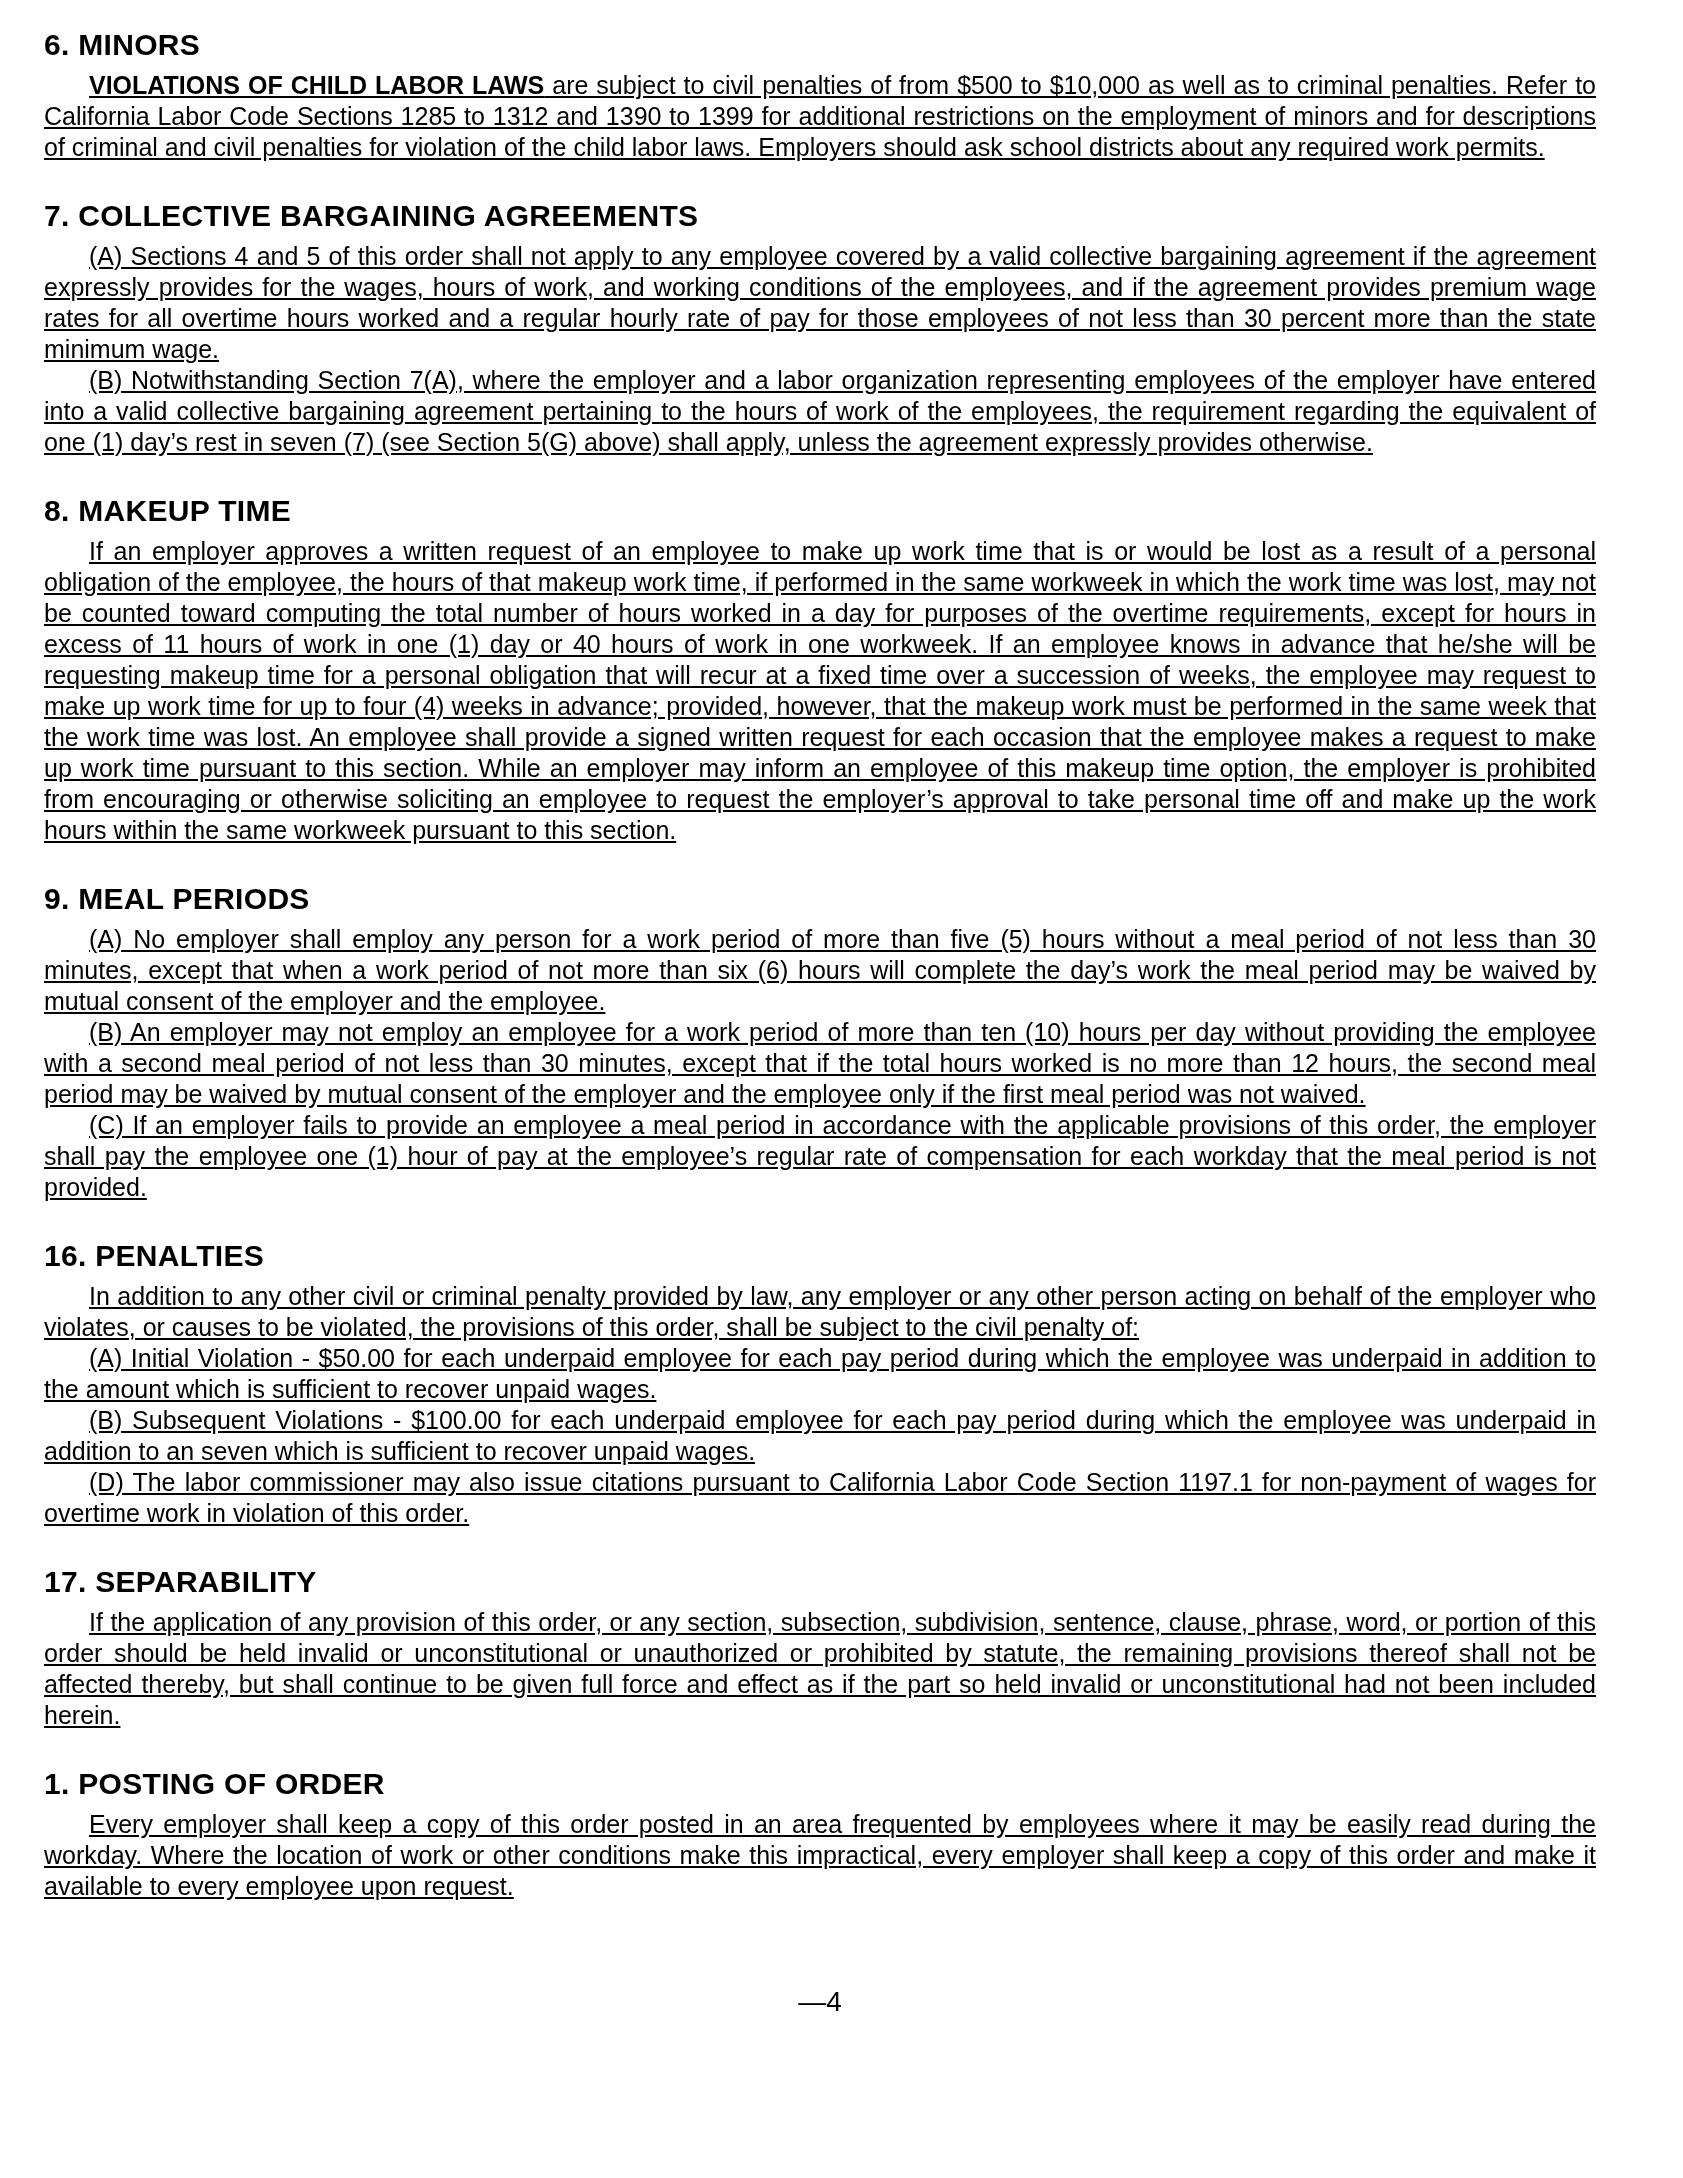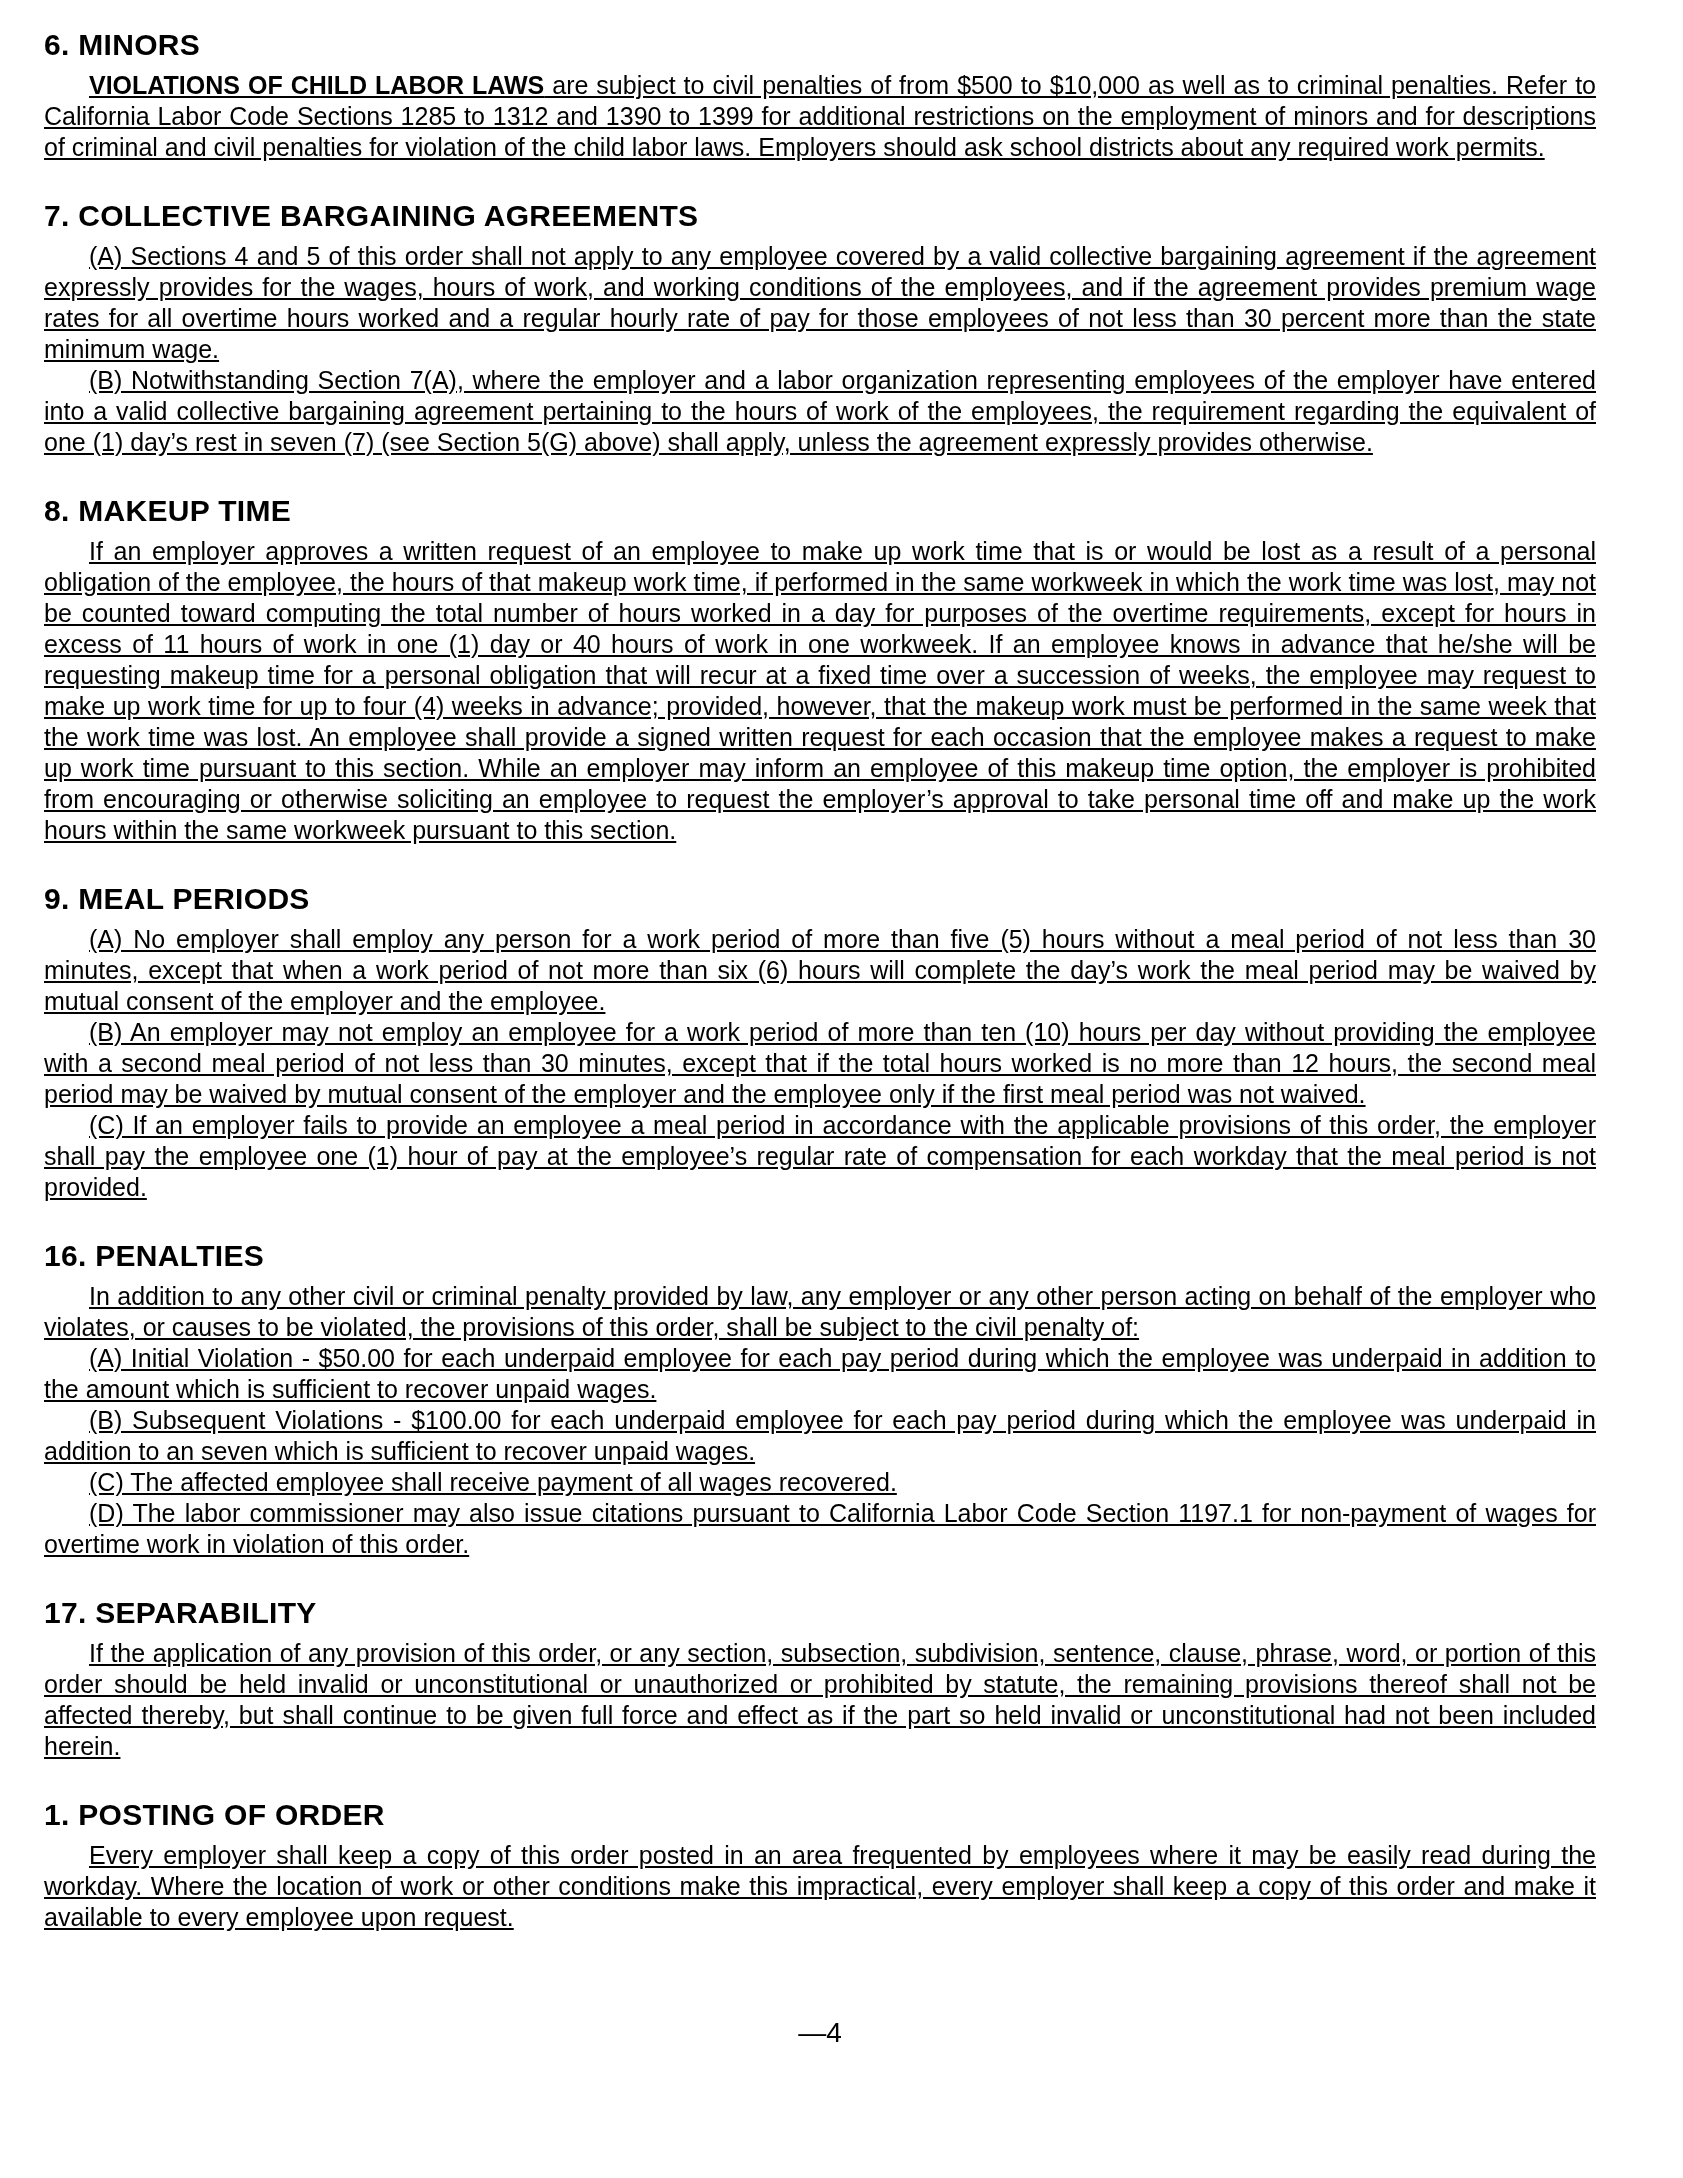--- a/index.html
+++ b/index.html
@@ -80,21 +80,20 @@
     <p class="para">(A) No employer shall employ any person for a work period of more than five (5) hours without a meal period of not less than 30 minutes, except that when a work period of not more than six (6) hours will complete the day’s work the meal period may be waived by mutual consent of the employer and the employee.</p>
     <p class="para">(B) An employer may not employ an employee for a work period of more than ten (10) hours per day without providing the employee with a second meal period of not less than 30 minutes, except that if the total hours worked is no more than 12 hours, the second meal period may be waived by mutual consent of the employer and the employee only if the first meal period was not waived.</p>
     <p class="para">(C) If an employer fails to provide an employee a meal period in accordance with the applicable provisions of this order, the employer shall pay the employee one (1) hour of pay at the employee’s regular rate of compensation for each workday that the meal period is not provided.</p>
   </section>
 
   <section class="sec">
     <h2 class="sec-heading">16. PENALTIES</h2>
     <p class="para">In addition to any other civil or criminal penalty provided by law, any employer or any other person acting on behalf of the em­ployer who violates, or causes to be violated, the provisions of this order, shall be subject to the civil penalty of:</p>
     <p class="para">(A) Initial Violation - $50.00 for each underpaid employee for each pay period during which the employee was underpaid in addition to the amount which is sufficient to recover unpaid wages.</p>
     <p class="para">(B) Subsequent Violations - $100.00 for each underpaid employee for each pay period during which the employee was under­paid in addition to an seven which is sufficient to recover unpaid wages.</p>
-    <p class="para">(C) The affected employee shall receive payment of all wages recovered.</p>
     <p class="para">(D) The labor commissioner may also issue citations pursuant to California Labor Code Section 1197.1 for non-payment of wages for overtime work in violation of this order.</p>
   </section>
 
   <section class="sec">
     <h2 class="sec-heading">17. SEPARABILITY</h2>
     <p class="para">If the application of any provision of this order, or any section, subsection, subdivision, sentence, clause, phrase, word, or por­tion of this order should be held invalid or unconstitutional or unauthorized or prohibited by statute, the remaining provisions thereof shall not be affected thereby, but shall continue to be given full force and effect as if the part so held invalid or unconstitutional had not been included herein.</p>
   </section>
 
   <section class="sec">
     <h2 class="sec-heading">1. POSTING OF ORDER</h2>

